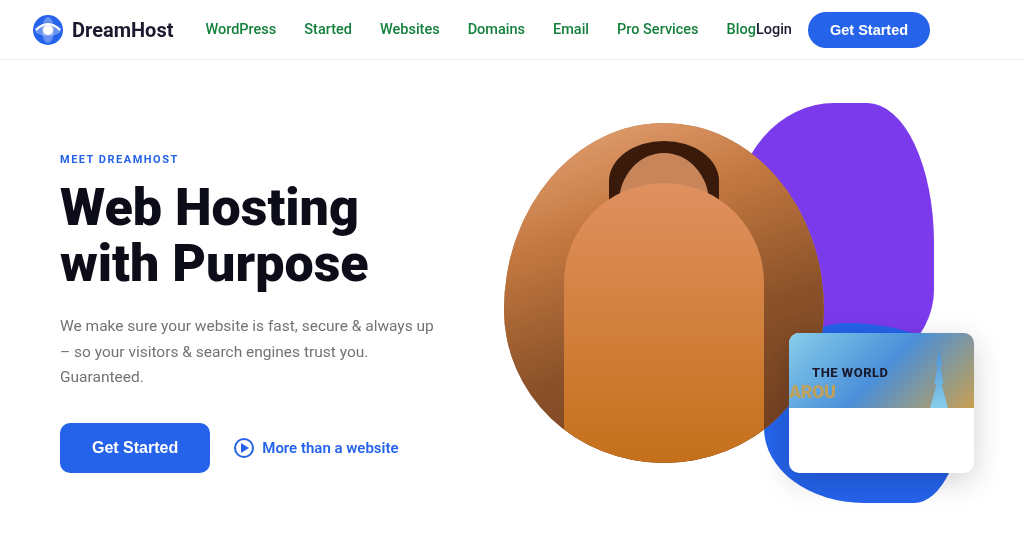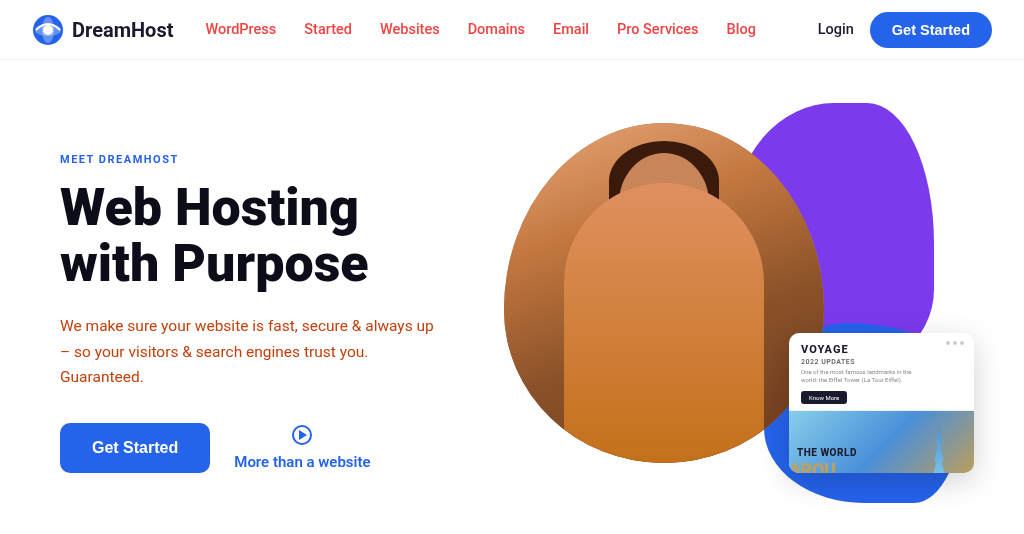--- a/index.html
+++ b/index.html
@@ -1,55 +1,55 @@
 <!DOCTYPE html>
 <html><head>
   <meta charset="utf-8">
   <style>
     * { margin: 0; padding: 0; box-sizing: border-box; }
     body { font-family: -apple-system, BlinkMacSystemFont, 'Segoe UI', Roboto, sans-serif; background: #fff; width: 1024px; height: 534px; overflow: hidden; }
 
     
     .navbar {
-      display: flex; align-items: center; justify-content: space-between;
+      display: flex; align-items: center; justify-content: flex-start;
       padding: 0 32px; height: 60px; border-bottom: 1px solid #f0f0f0;
       background: #fff;
     }
     .navbar-left { display: flex; align-items: center; gap: 32px; }
     .logo { display: flex; align-items: center; gap: 8px; font-size: 20px; font-weight: 700; color: #1a1a2e; text-decoration: none; }
     .logo-icon { width: 32px; height: 32px; }
     .nav-links { display: flex; align-items: center; gap: 28px; }
     .nav-link {
-      font-size: 14.5px; font-weight: 500; color: #ef4444; text-decoration: none;
+      font-size: 14.5px; font-weight: 500; color: #15803d; text-decoration: none;
       cursor: pointer;
     }
     .navbar-right { display: flex; align-items: center; gap: 16px; }
     .login-link { font-size: 14.5px; font-weight: 500; color: #1a1a2e; cursor: pointer; text-decoration: none; }
     .get-started-btn-nav {
       background: #2563eb; color: #fff; border: none; border-radius: 24px;
       padding: 10px 22px; font-size: 14.5px; font-weight: 600; cursor: pointer;
     }
 
     
     .hero {
       display: flex; align-items: center; justify-content: space-between;
       padding: 40px 60px 8px 60px; height: calc(534px - 60px); position: relative; overflow: hidden;
     }
     .hero-left { max-width: 460px; z-index: 2; }
     .meet-label { font-size: 11px; font-weight: 700; color: #2563eb; letter-spacing: 1.5px; text-transform: uppercase; margin-bottom: 14px; }
     .hero-title { font-size: 52px; font-weight: 900; color: #0d0d1a; line-height: 1.08; margin-bottom: 22px; }
-    .hero-desc { font-size: 15.5px; color: #c2410c; line-height: 1.65; margin-bottom: 32px; max-width: 380px; }
+    .hero-desc { font-size: 15.5px; color: #737373; line-height: 1.65; margin-bottom: 32px; max-width: 380px; }
     .hero-actions { display: flex; align-items: center; gap: 24px; }
     .get-started-btn {
       background: #2563eb; color: #fff; border: none; border-radius: 10px;
       padding: 16px 32px; font-size: 16px; font-weight: 700; cursor: pointer;
     }
     .more-link {
       display: flex; align-items: center; gap: 8px;
-      font-size: 15px; font-weight: 600; color: #2563eb; cursor: pointer; text-decoration: none; flex-direction: column;
+      font-size: 15px; font-weight: 600; color: #2563eb; cursor: pointer; text-decoration: none;
     }
     .play-icon {
       width: 20px; height: 20px; border: 2px solid #2563eb; border-radius: 50%;
       display: flex; align-items: center; justify-content: center; flex-shrink: 0;
     }
     .play-triangle {
       width: 0; height: 0;
       border-top: 5px solid transparent;
       border-bottom: 5px solid transparent;
       border-left: 8px solid #2563eb;
@@ -137,22 +137,22 @@
     }
     .card-image-bg {
       width: 100%; height: 100%;
       background: linear-gradient(135deg, #87ceeb 0%, #4a90d9 50%, #c8a050 100%);
     }
     .card-big-text {
       position: absolute; bottom: 6px; left: 0;
       font-size: 18px; font-weight: 900; color: rgba(200,160,80,0.9); letter-spacing: -0.5px;
     }
     .card-world-text {
-      position: absolute; bottom: 28px; left: 8px;
-      font-size: 10px; font-weight: 800; color: #1a1a2e; letter-spacing: 0.5px;
+      position: absolute; bottom: 28px; left: 23px;
+      font-size: 13px; font-weight: 800; color: #1a1a2e; letter-spacing: 0.5px;
     }
     .eiffel-shape {
       position: absolute; right: 20px; bottom: 0;
       width: 30px; height: 60px;
       background: linear-gradient(180deg, #4a90d9 0%, #87ceeb 100%);
       clip-path: polygon(50% 0%, 40% 30%, 45% 30%, 35% 60%, 42% 60%, 20% 100%, 80% 100%, 58% 60%, 65% 60%, 55% 30%, 60% 30%);
     }
     .card-nav-dots {
       position: absolute; top: 8px; right: 10px;
       display: flex; gap: 3px;
@@ -222,29 +222,20 @@
         <div class="person-body"></div>
       </div>
     </div>
 
     <div class="card-overlay">
       <div class="card-nav-dots">
         <div class="dot"></div>
         <div class="dot"></div>
         <div class="dot"></div>
       </div>
-      <div class="card-top">
-        <div class="card-title">VOYAGE</div>
-        <div class="card-subtitle">2022 UPDATES</div>
-        <div class="card-desc">
-          <span>One of the most famous landmarks in the</span><br>
-          <span>world: the Eiffel Tower (La Tour Eiffel).</span>
-        </div>
-        <div class="card-btn">Know More</div>
-      </div>
       <div class="card-image-area">
         <div class="card-image-bg"></div>
         <div class="eiffel-shape"></div>
         <div class="card-world-text">THE WORLD</div>
         <div class="card-big-text">AROU</div>
       </div>
     </div>
   </div>
 </section>
 

